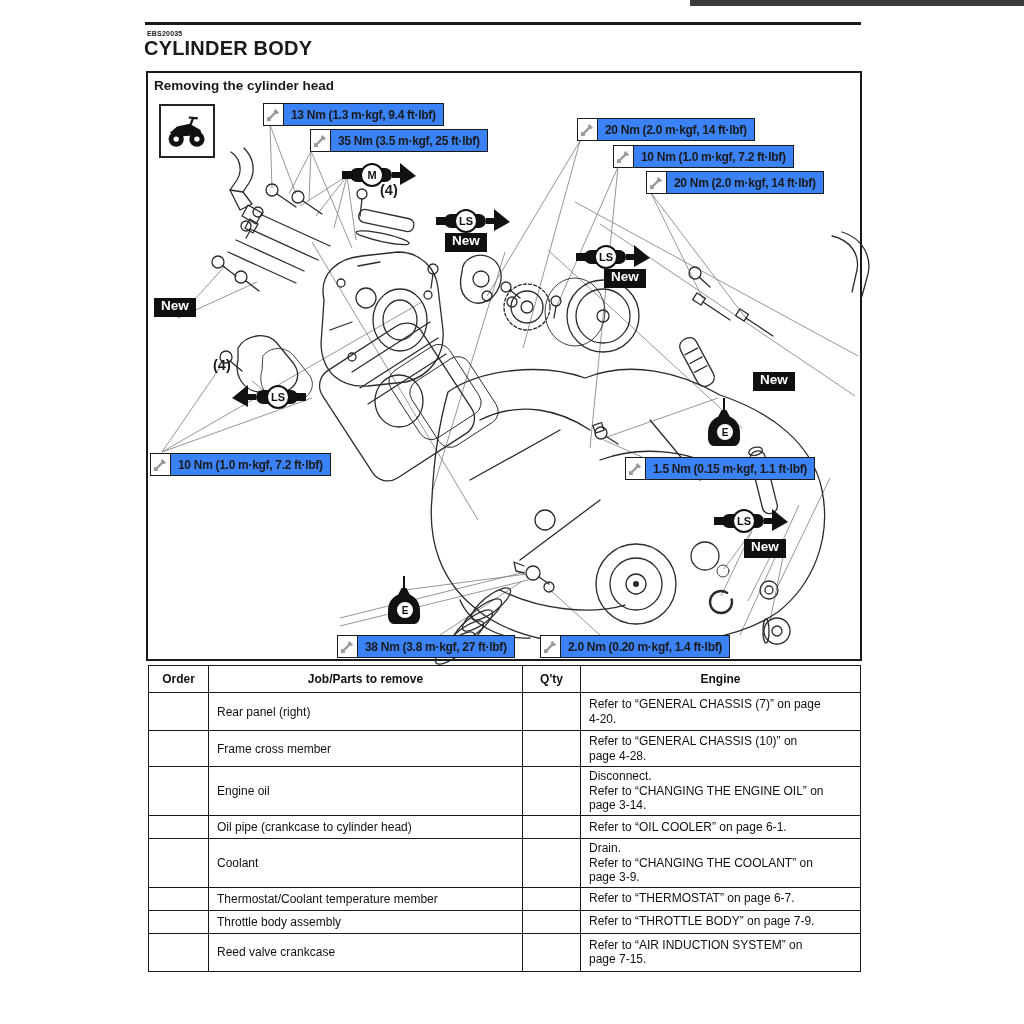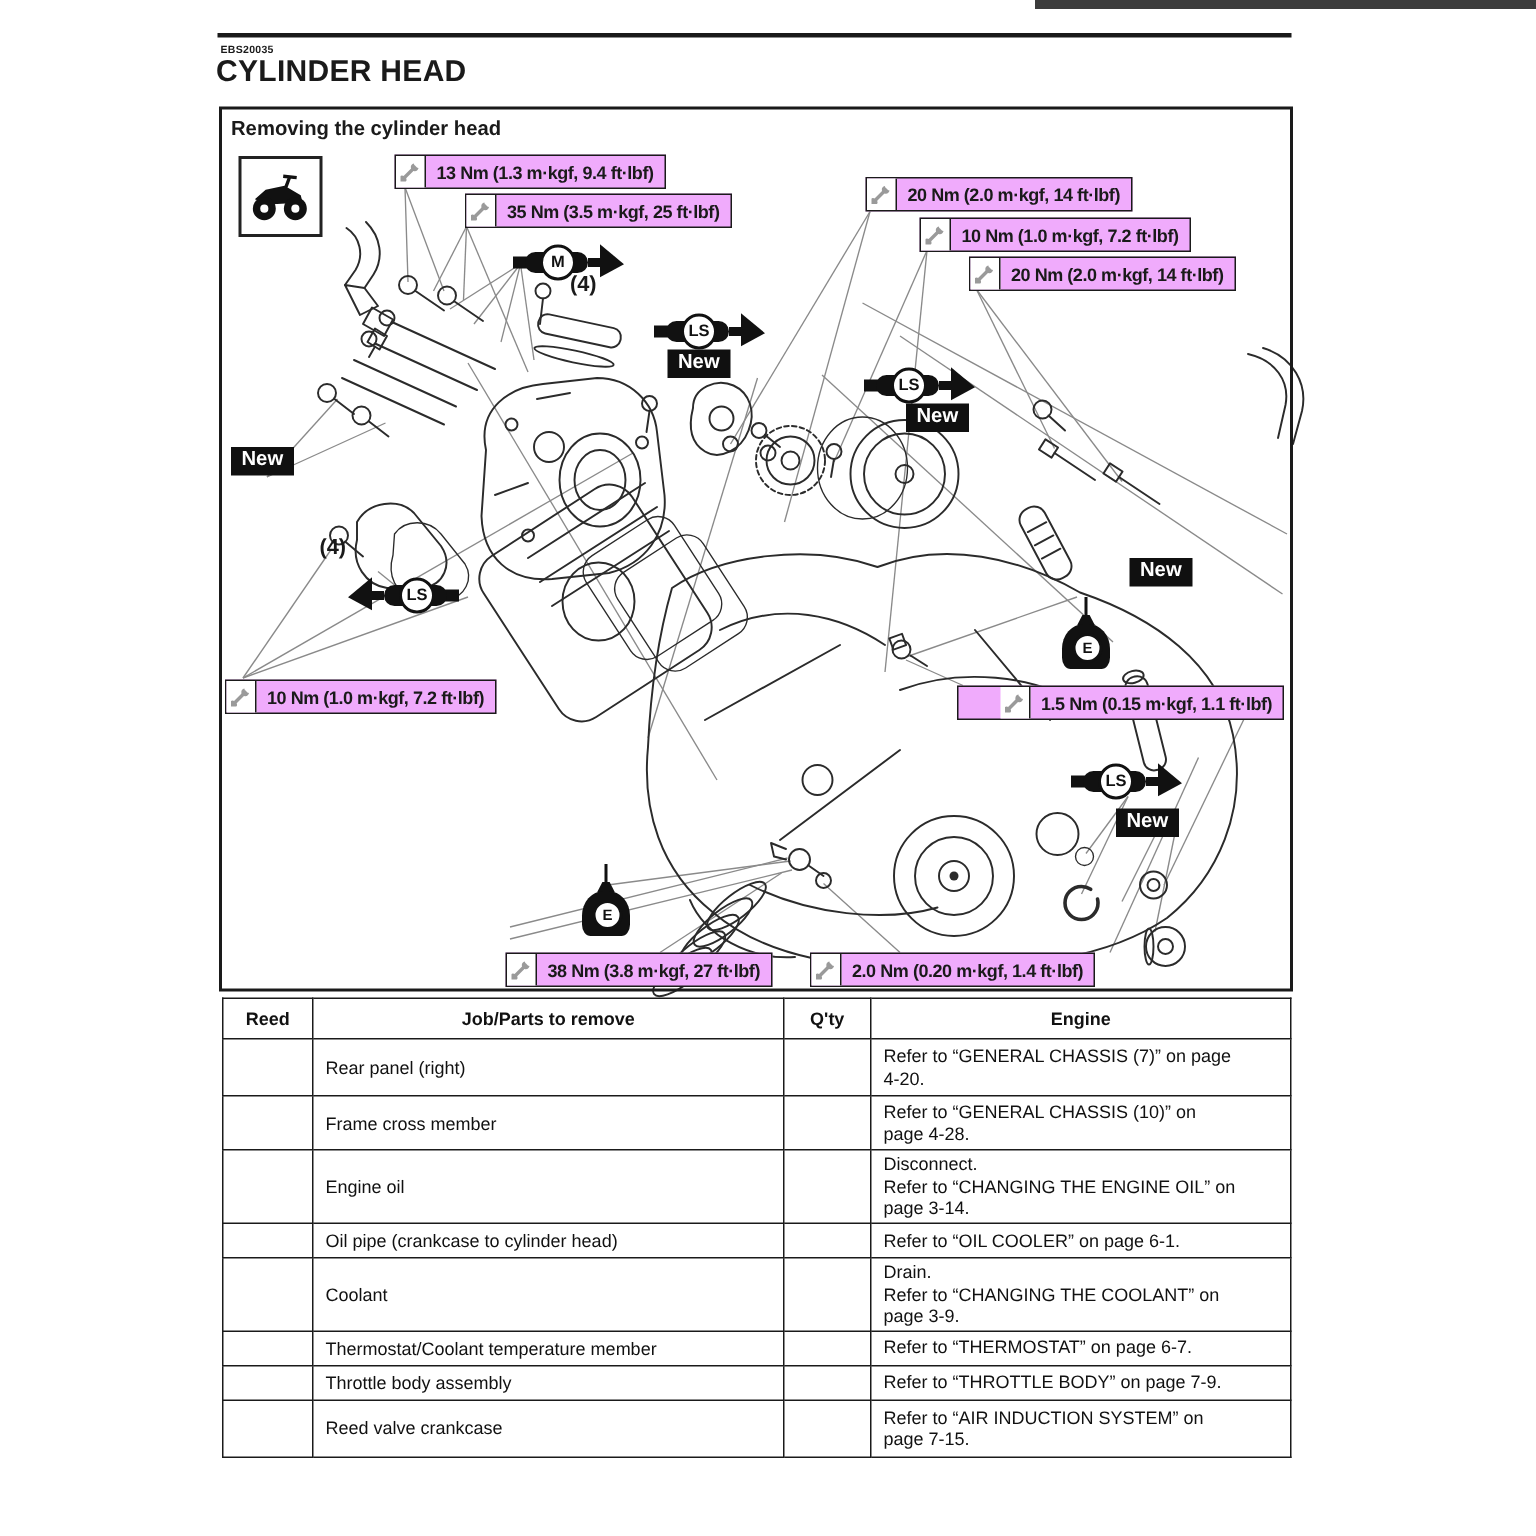--- a/index.html
+++ b/index.html
@@ -15,21 +15,21 @@
   #figure-box{left:146px;top:71px;width:712px;height:586px;border:2px solid #1a1a1a;background:transparent;}
   #figure-title{left:154px;top:78px;font-size:13.5px;font-weight:bold;}
   #vehicle-box{left:159px;top:104px;width:52px;height:50px;border:2px solid #222;display:flex;align-items:center;justify-content:center;}
   
   #art{left:0;top:0;width:1024px;height:1024px;pointer-events:none;}
   .ld{stroke:#8a8a8a;stroke-width:.9;fill:none;}
   .pt{stroke:#2b2b2b;stroke-width:1.3;fill:none;stroke-linecap:round;stroke-linejoin:round;}
   .ptf{fill:#2b2b2b;stroke:none;}
   .thin{stroke-width:.9;}
   
-  .callout{display:flex;align-items:stretch;height:21px;border:1.7px solid #1a1a1a;background:#f0abfc;white-space:nowrap;z-index:5;}
+  .callout{display:flex;align-items:stretch;height:21px;border:1.7px solid #1a1a1a;background:#3b82f6;white-space:nowrap;z-index:5;}
   .callout .wbox{width:19px;border-right:1.7px solid #1a1a1a;display:flex;align-items:center;justify-content:center;background:#fff;}
   .callout .ctext{display:flex;align-items:center;padding:0 7px;font-weight:bold;font-size:12px;letter-spacing:-.3px;}
   
   .new{background:#101010;color:#fff;font-weight:bold;font-size:13.5px;padding:1px 7px 3px;z-index:5;line-height:1.1;}
   .qty{font-weight:bold;font-size:14.5px;z-index:5;}
   
   .grease-sym{width:78px;height:26px;z-index:5;}
   .gs-shape{position:absolute;inset:0;}
   .flip .gs-shape{transform:scaleX(-1);}
   .gs-tail{position:absolute;left:0;top:9px;width:10px;height:8px;background:#111;}
@@ -53,21 +53,21 @@
   #jobtable td.remarks{white-space:pre-line;line-height:1.22;}
 </style>
 </head>
 <body>
 
 <div id="page">
 
   <div id="top-edge-bar" class="abs"></div>
   <div id="header-rule" class="abs"></div>
   <div id="doc-code" class="abs">EBS20035</div>
-  <div id="page-title" class="abs">CYLINDER HEAD</div>
+  <div id="page-title" class="abs">CYLINDER BODY</div>
 
   <svg id="art" class="abs" viewBox="0 0 1024 1024">
 
     <g class="ld">
       <line x1="270" y1="125" x2="272" y2="188"></line>
         <line x1="270" y1="125" x2="296" y2="194"></line>
       <line x1="311" y1="151" x2="289" y2="194"></line>
         <line x1="311" y1="151" x2="309" y2="200"></line>
         <line x1="311" y1="151" x2="352" y2="248"></line>
       <line x1="347" y1="176" x2="300" y2="206"></line>
@@ -330,21 +330,21 @@
   <div class="callout abs" style="left:150px;top:453px;">
     <span class="wbox">
         <svg width="13" height="13" viewBox="0 0 16 16">
           <path d="M3.5 12.5 L12.5 3.5" stroke="#9a9a9a" stroke-width="2.8"></path>
           <path d="M11 1.2 a3.2 3.2 0 1 0 3.8 3.8 l-2.4 -.6 -.8 -.8 z" fill="#9a9a9a"></path>
           <path d="M5 14.8 a3.2 3.2 0 1 1 -3.8 -3.8 l2.4 .6 .8 .8 z" fill="#9a9a9a"></path>
         </svg>
       </span>
     <span class="ctext">10 Nm (1.0 m·kgf, 7.2 ft·lbf)</span>
   </div>
-  <div class="callout abs" style="left:638px;top:457px;padding-left:28px;">
+  <div class="callout abs" style="left:625px;top:457px;">
     <span class="wbox">
         <svg width="13" height="13" viewBox="0 0 16 16">
           <path d="M3.5 12.5 L12.5 3.5" stroke="#9a9a9a" stroke-width="2.8"></path>
           <path d="M11 1.2 a3.2 3.2 0 1 0 3.8 3.8 l-2.4 -.6 -.8 -.8 z" fill="#9a9a9a"></path>
           <path d="M5 14.8 a3.2 3.2 0 1 1 -3.8 -3.8 l2.4 .6 .8 .8 z" fill="#9a9a9a"></path>
         </svg>
       </span>
     <span class="ctext">1.5 Nm (0.15 m·kgf, 1.1 ft·lbf)</span>
   </div>
   <div class="callout abs" style="left:337px;top:635px;">
@@ -452,21 +452,21 @@
 
   <table id="jobtable">
     <colgroup>
         <col style="width:60px">
         <col style="width:314px">
         <col style="width:58px">
         <col style="width:280px">
       </colgroup>
     <tbody>
         <tr style="height:27px">
-      <th>Reed</th>
+      <th>Order</th>
       <th>Job/Parts to remove</th>
       <th>Q'ty</th>
       <th>Engine</th>
     </tr>
     <tr style="height:38px">
       <td></td>
       <td>Rear panel (right)</td>
       <td></td>
       <td class="remarks">Refer to “GENERAL CHASSIS (7)” on page
 4-20.</td>

